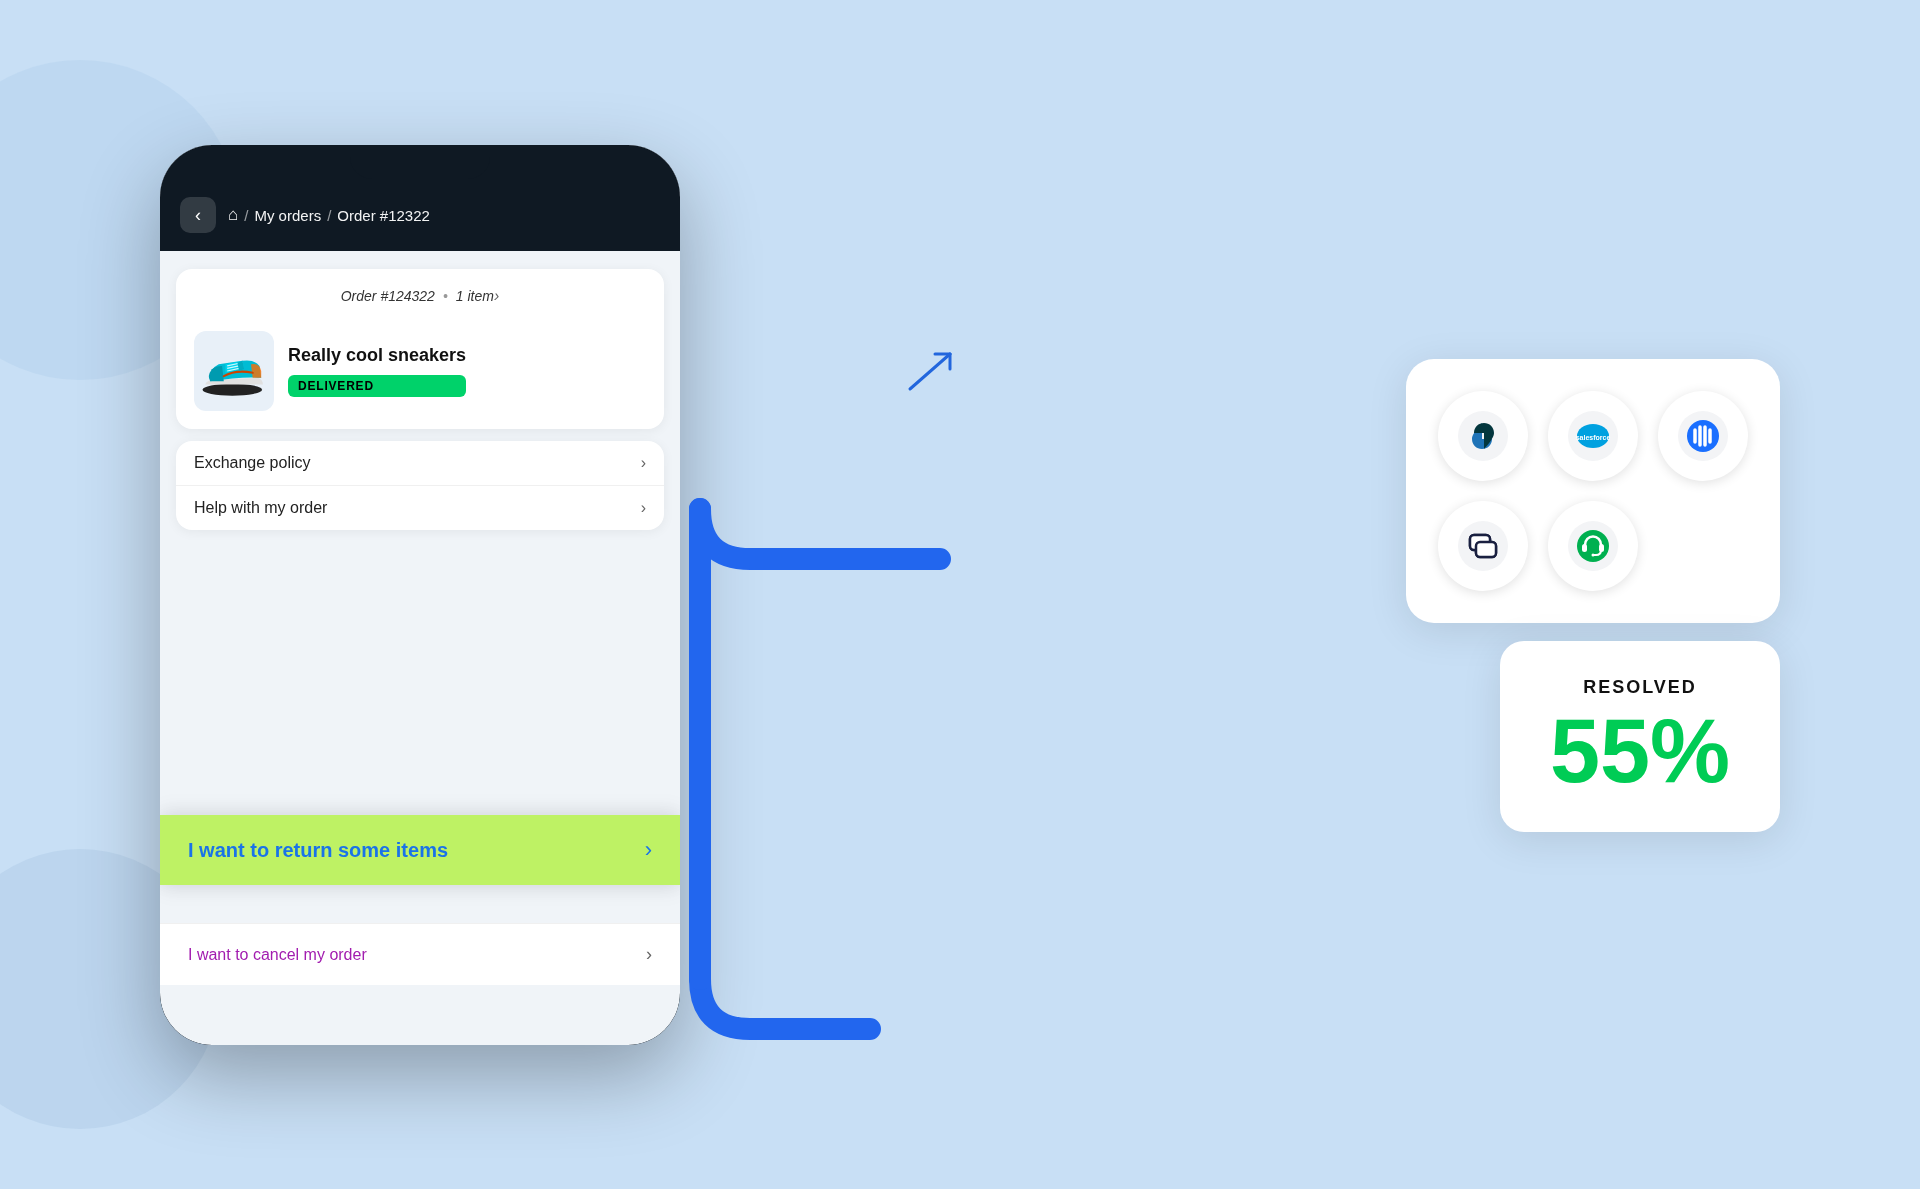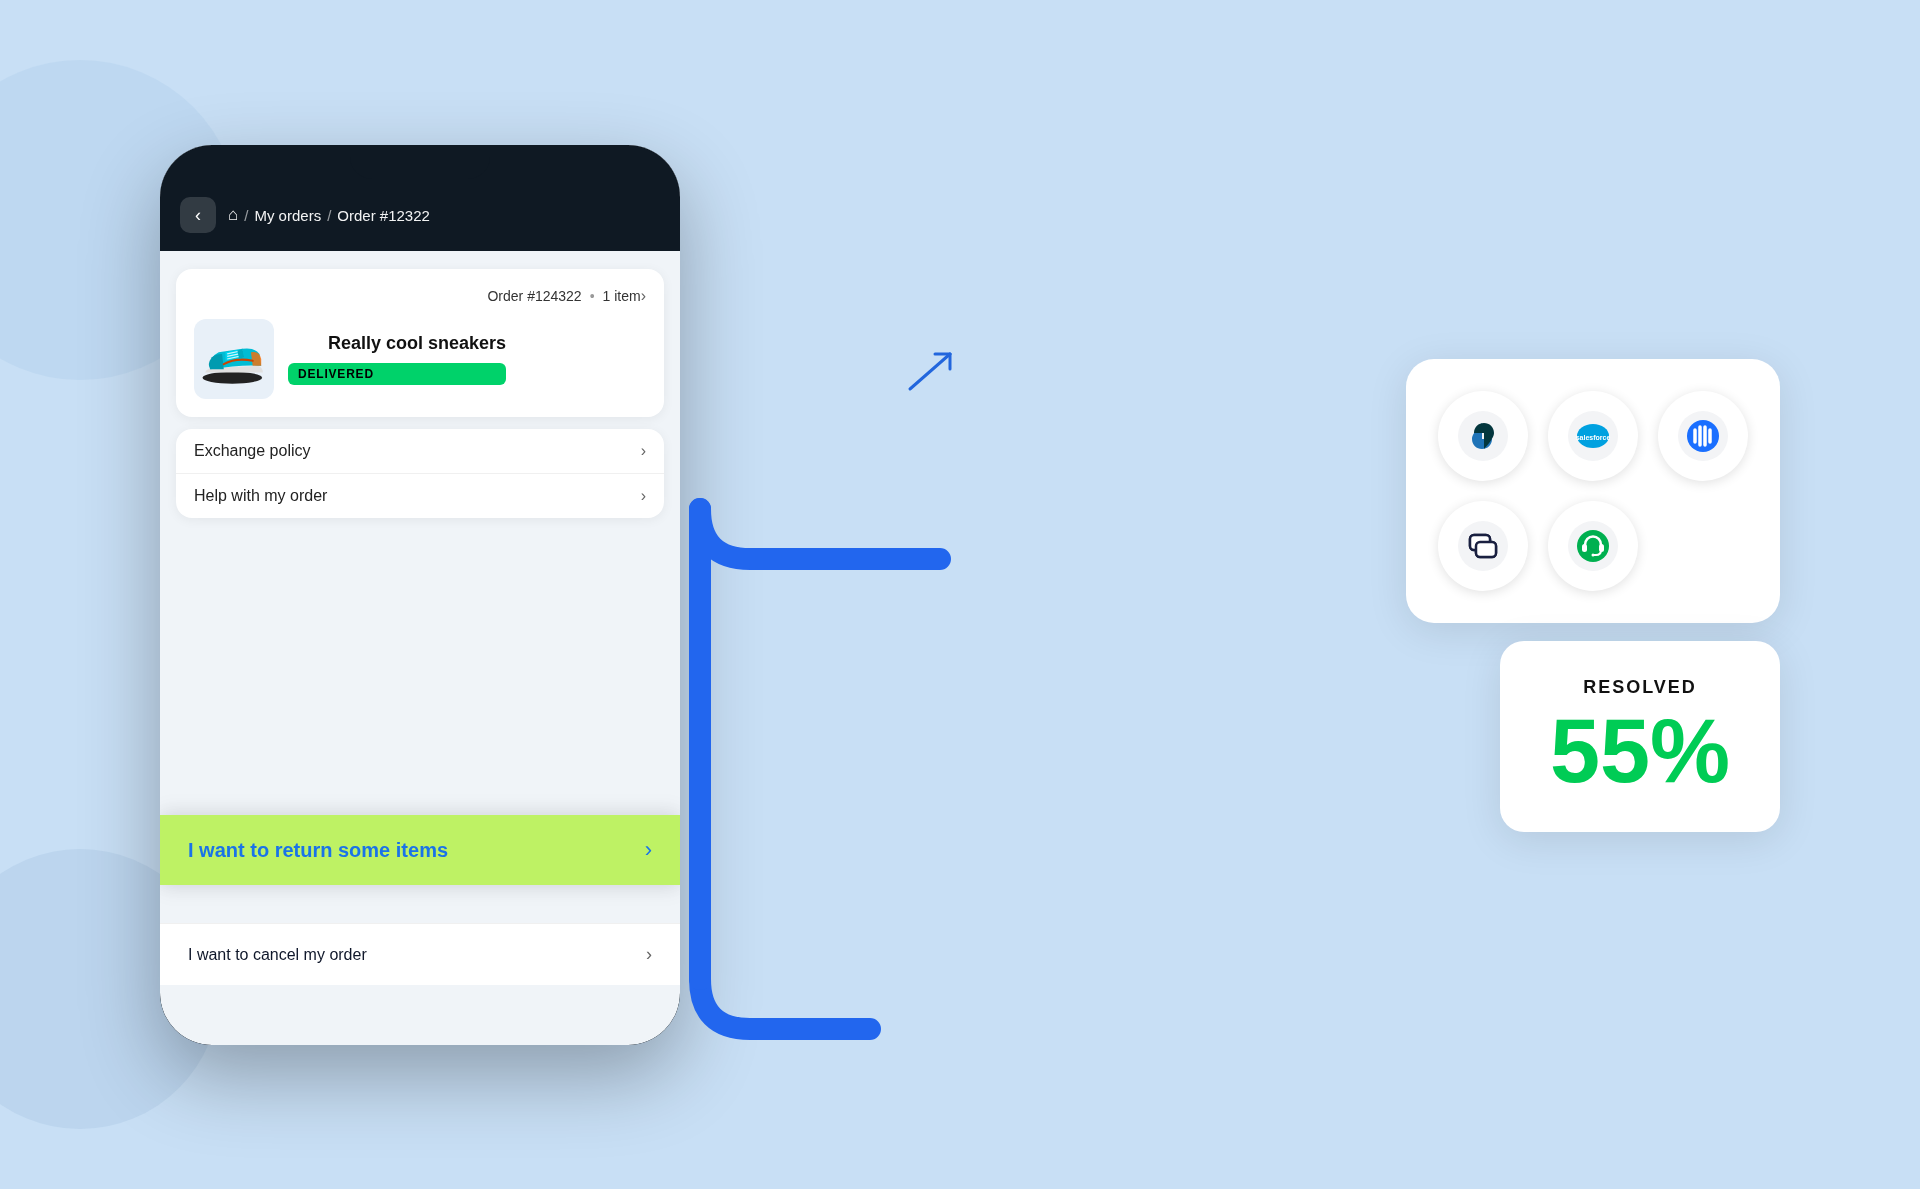--- a/index.html
+++ b/index.html
@@ -142,22 +142,23 @@
     .order-card {
       background: white;
       border-radius: 16px;
       padding: 18px;
       box-shadow: 0 2px 12px rgba(0,0,0,0.06);
     }
 
     .order-header {
       display: flex;
       align-items: center;
-      justify-content: flex-end;
-      margin-bottom: 14px;
+      justify-content: center;
+      margin-bottom: 26px;
+      font-style: italic;
     }
 
     .order-meta {
       font-size: 14px;
       color: #333;
       font-weight: 500;
       display: flex;
       align-items: center;
       gap: 8px;
     }
@@ -199,21 +200,20 @@
       display: flex;
       flex-direction: column;
       gap: 8px;
     }
 
     .product-name {
       font-size: 18px;
       font-weight: 700;
       color: #111;
       line-height: 1.2;
-      margin-left: 40px;
     }
 
     .status-badge {
       display: inline-block;
       background: #00d26a;
       color: #000000;
       font-size: 12px;
       font-weight: 700;
       letter-spacing: 0.8px;
       padding: 4px 10px;
@@ -404,21 +404,21 @@
           </div>
 
         </div>
 
         <div style="position: absolute; bottom: 160px; left: 0; right: 0; background: #bef264; padding: 22px 28px; display: flex; align-items: center; justify-content: space-between; box-shadow: 0 -4px 20px rgba(0,0,0,0.08), 0 4px 20px rgba(0,0,0,0.08);">
           <span style="font-size: 20px; font-weight: 600; color: #1a73e8;">I want to return some items</span>
           <span style="font-size: 22px; color: #1a73e8; font-weight: 300;">›</span>
         </div>
 
         <div style="position: absolute; bottom: 60px; left: 0; right: 0; background: white; padding: 20px 28px; display: flex; align-items: center; justify-content: space-between; border-top: 1px solid #f0f0f0;">
-          <span style="font-size: 16px; color: #0f172a;">I want to cancel my order</span>
+          <span style="font-size: 16px; color: #a21caf;">I want to cancel my order</span>
           <span style="font-size: 18px; color: #666;">›</span>
         </div>
 
       </div>
     </div>
   </div>
 
   <div class="right-side">
 
     <div style="position: absolute; top: -10px; left: 200px;">

